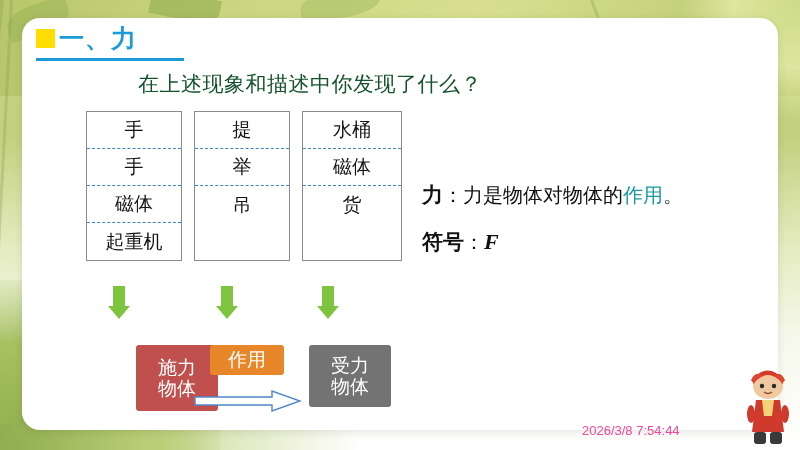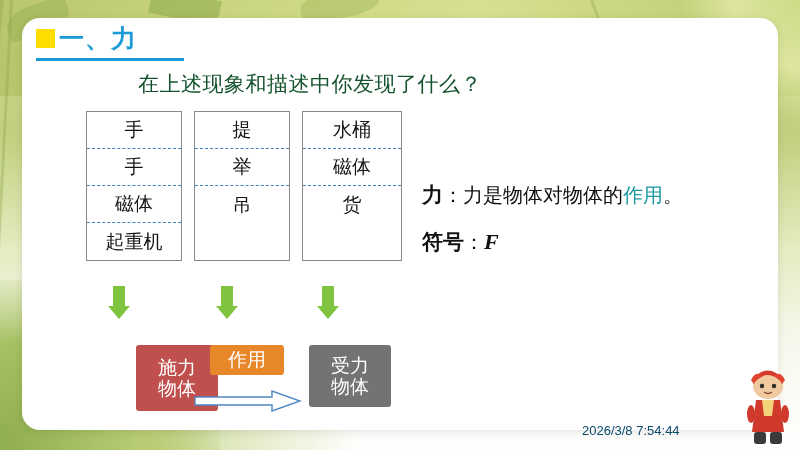--- a/index.html
+++ b/index.html
@@ -215,21 +215,21 @@
     font-family: "Liberation Serif", serif;
     font-weight: bold;
     color: #1b9aa0;
     font-size: 21px;
   }
   
   .timestamp {
     position: absolute;
     left: 560px; top: 405px;
     font-size: 13px;
-    color: #0c4a6e;
+    color: #ec4899;
     font-family: "Liberation Sans", sans-serif;
   }
   
   .mascot {
     position: absolute;
     right: 6px; bottom: 2px;
     width: 52px; height: 78px;
   }
 </style>
 </head>

